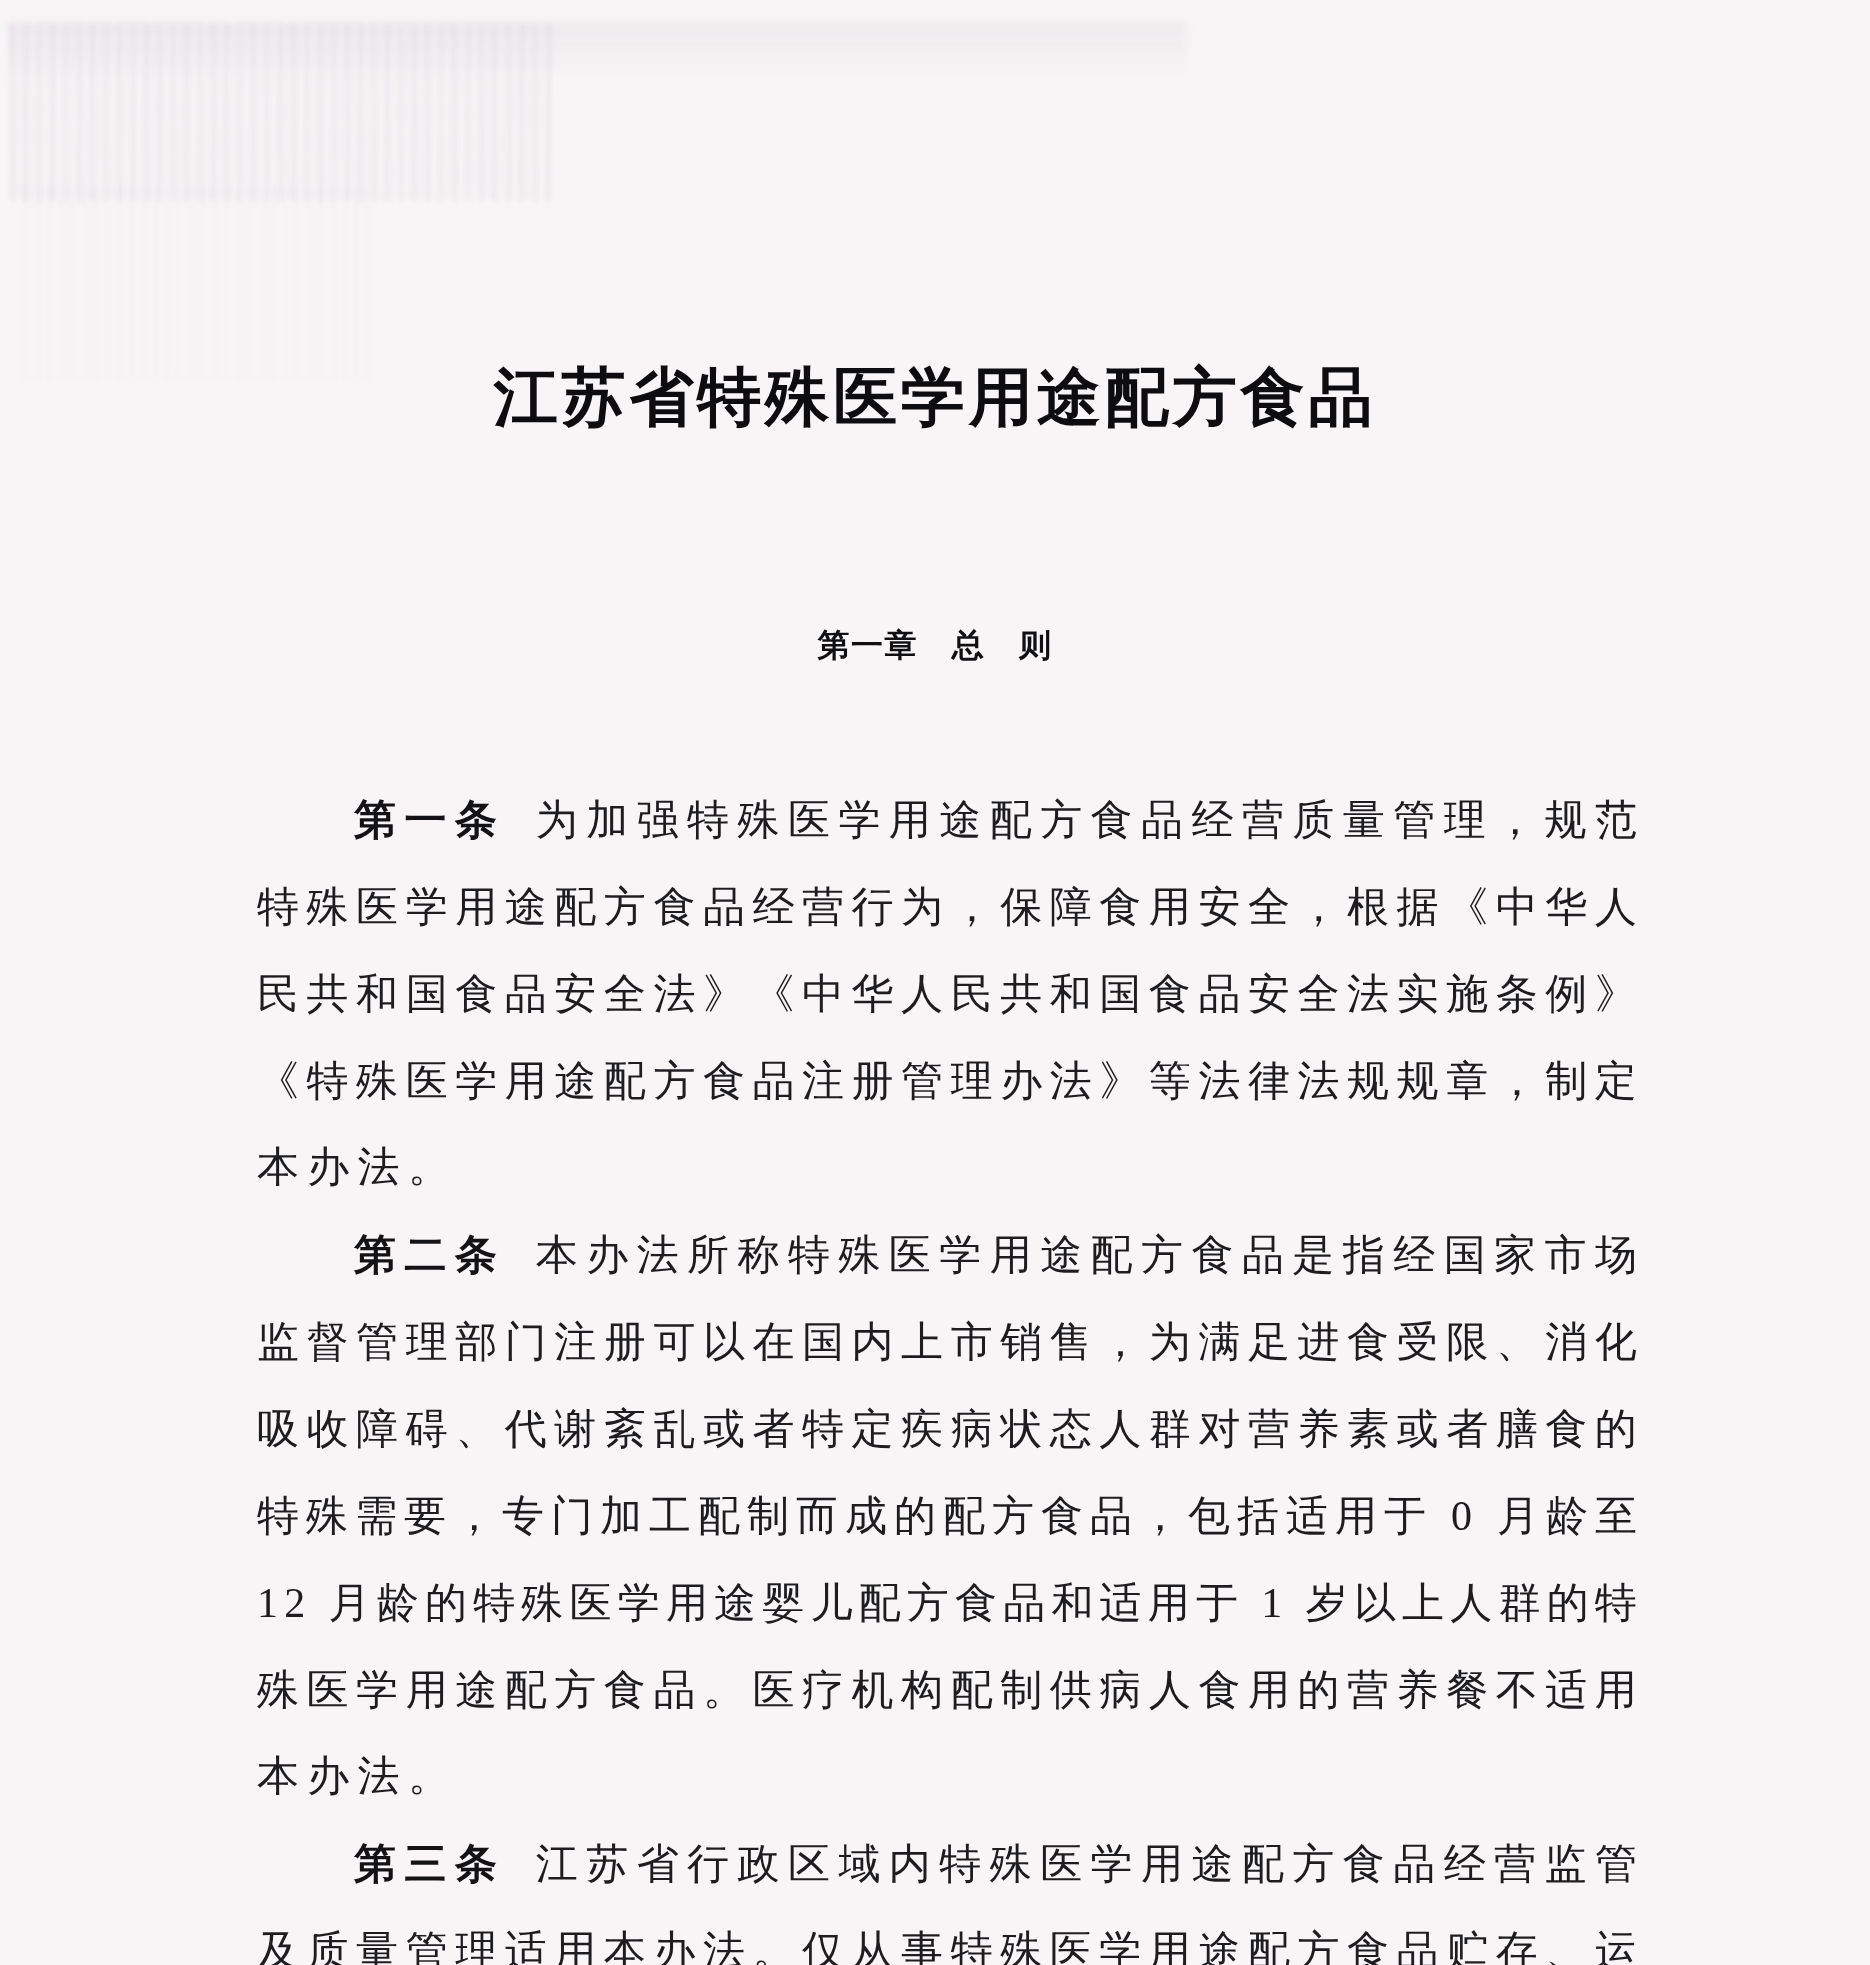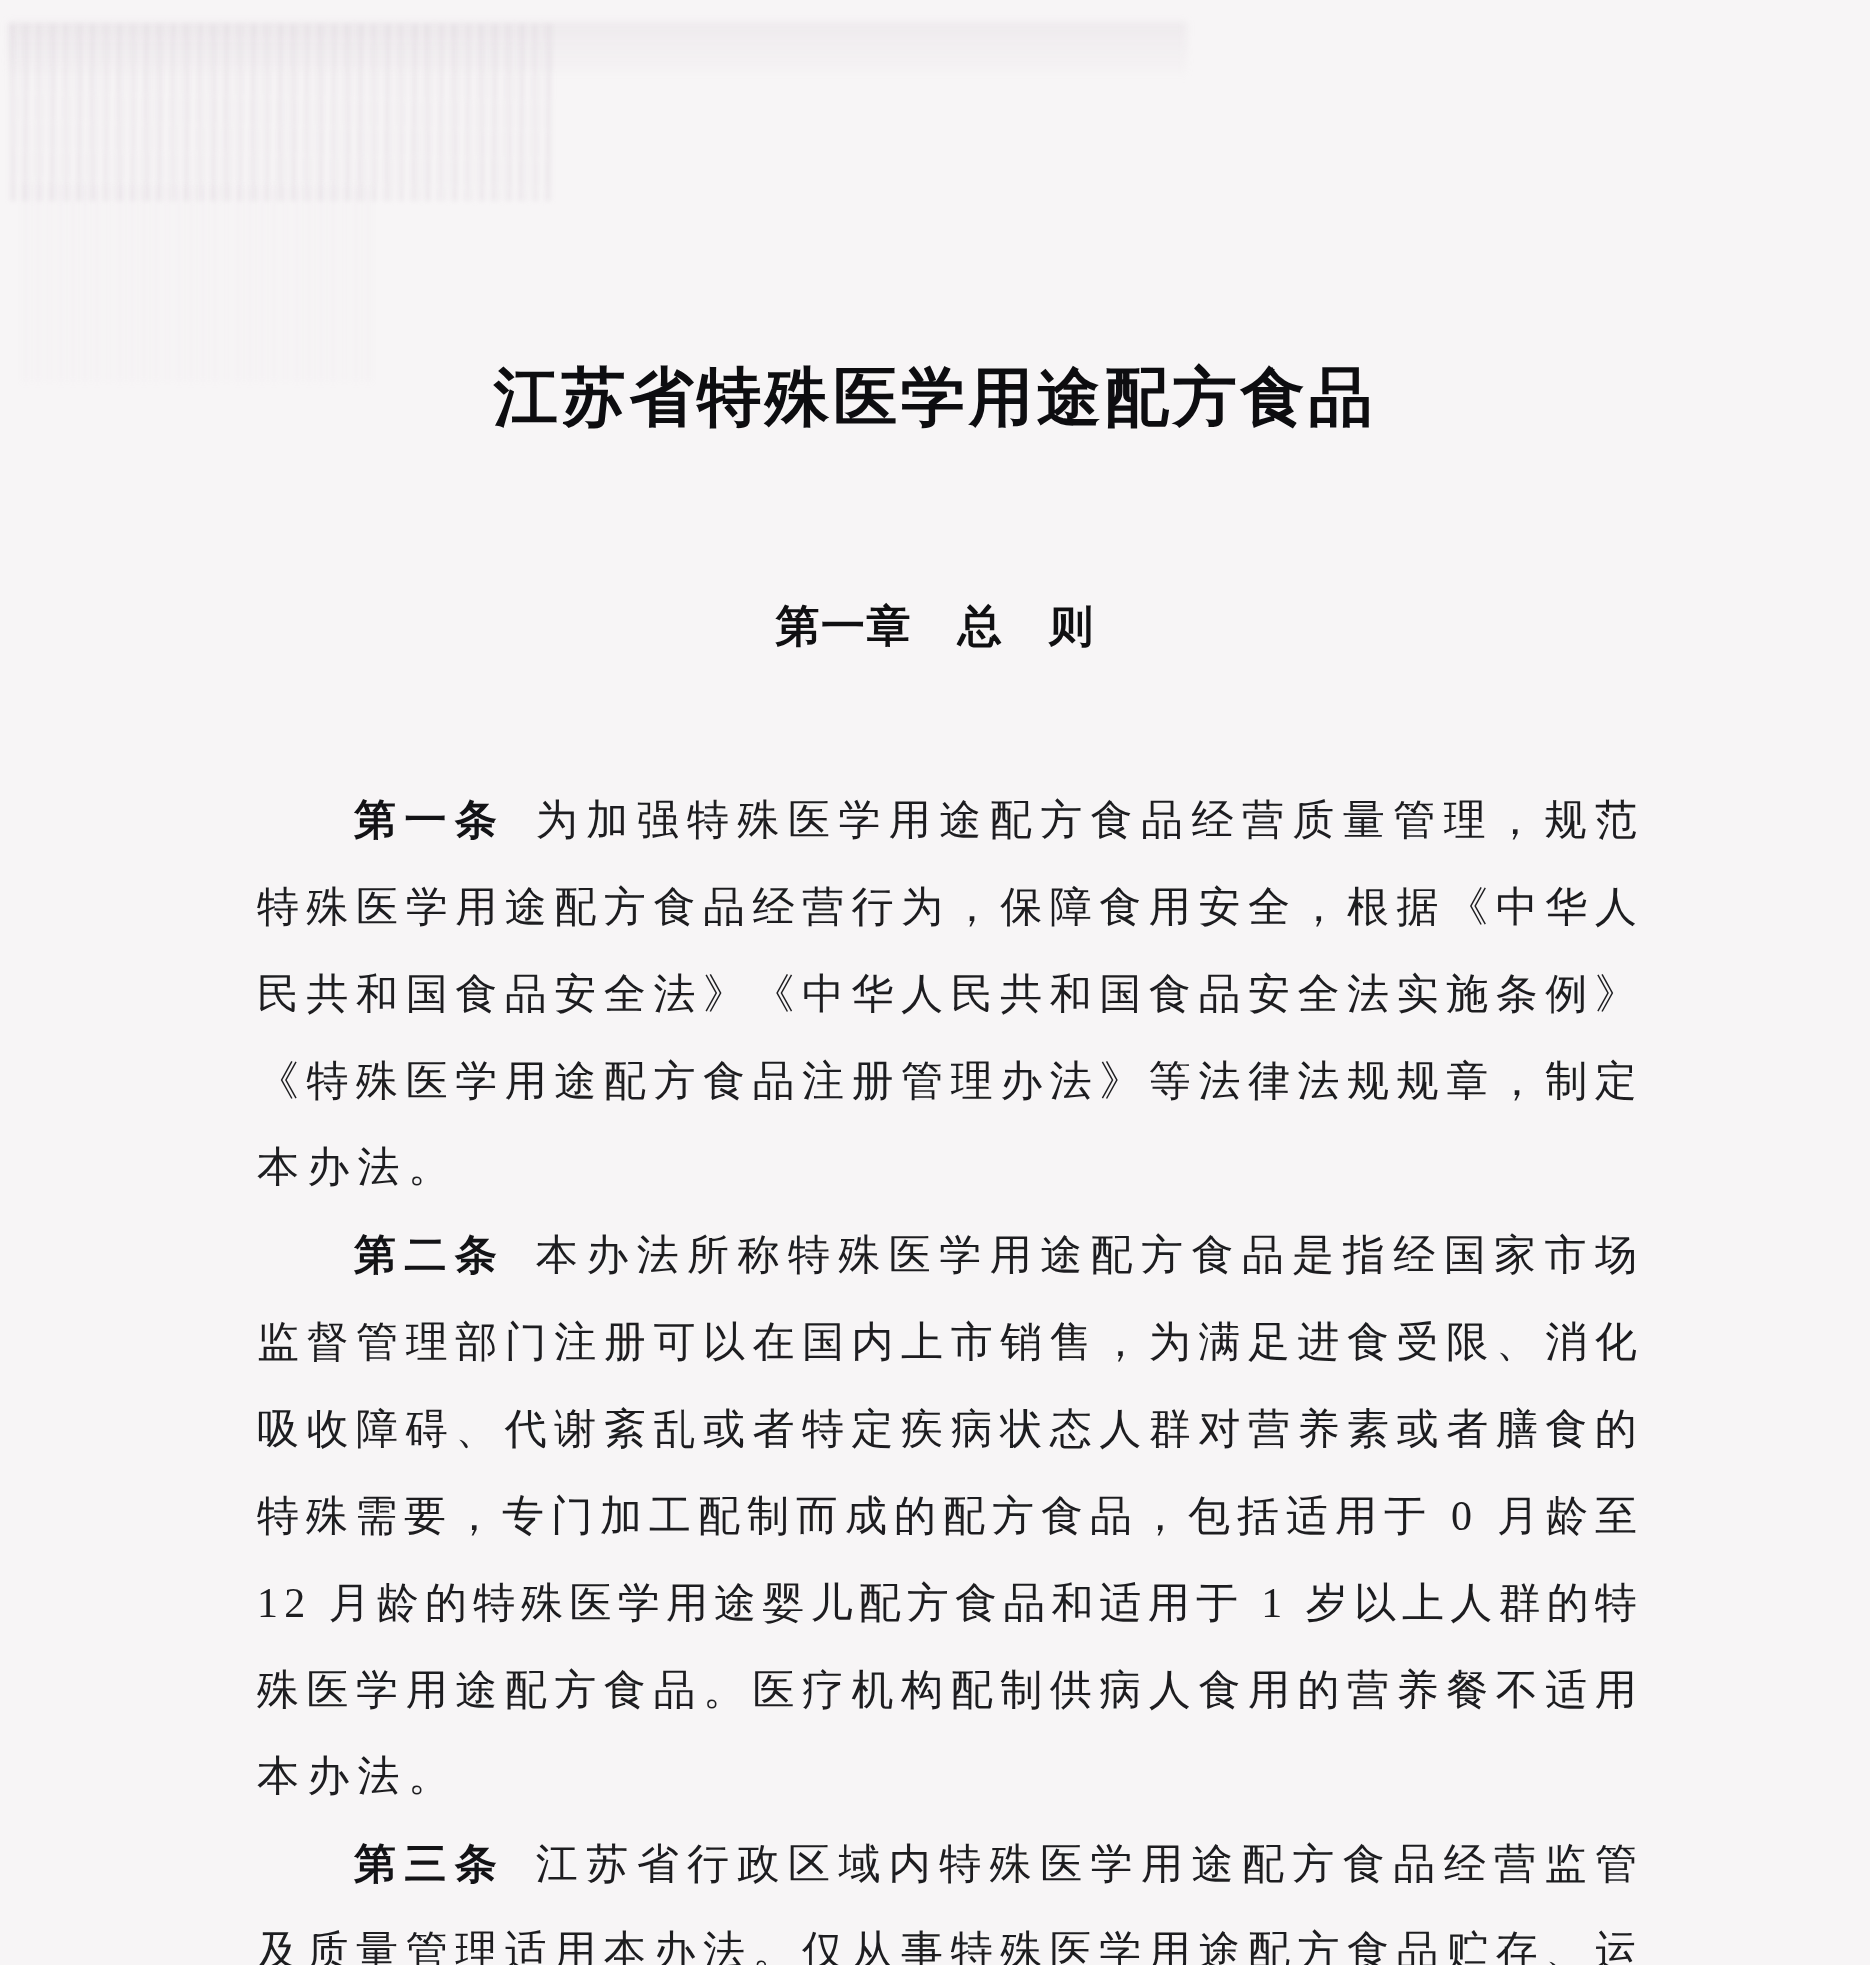--- a/index.html
+++ b/index.html
@@ -31,24 +31,24 @@
   }
   .doc-title{
     position:absolute;top:319px;left:0;width:100%;
     text-align:center;
     font-size:64px;line-height:85px;
     font-weight:700;letter-spacing:3.9px;
     color:#0d0d10;
     margin-top:36px;
   }
   .chapter{
-    position:absolute;top:604px;left:0;width:100%;
+    position:absolute;top:620px;left:0;width:100%;
     text-align:center;
-    font-family:Liberation Mono, monospace;
-    font-weight:700;font-size:44px;line-height:50px;
+    font-family:Liberation Serif, serif;
+    font-weight:700;font-size:32px;line-height:50px;
     letter-spacing:1.6px;color:#101012;
   }
   .bodytext{
     position:absolute;left:257px;top:776px;width:1380px;
   }
   .bline{
     height:87px;
     display:flex;align-items:center;justify-content:space-between;
     font-size:42px;color:#1d1d20;
   }

